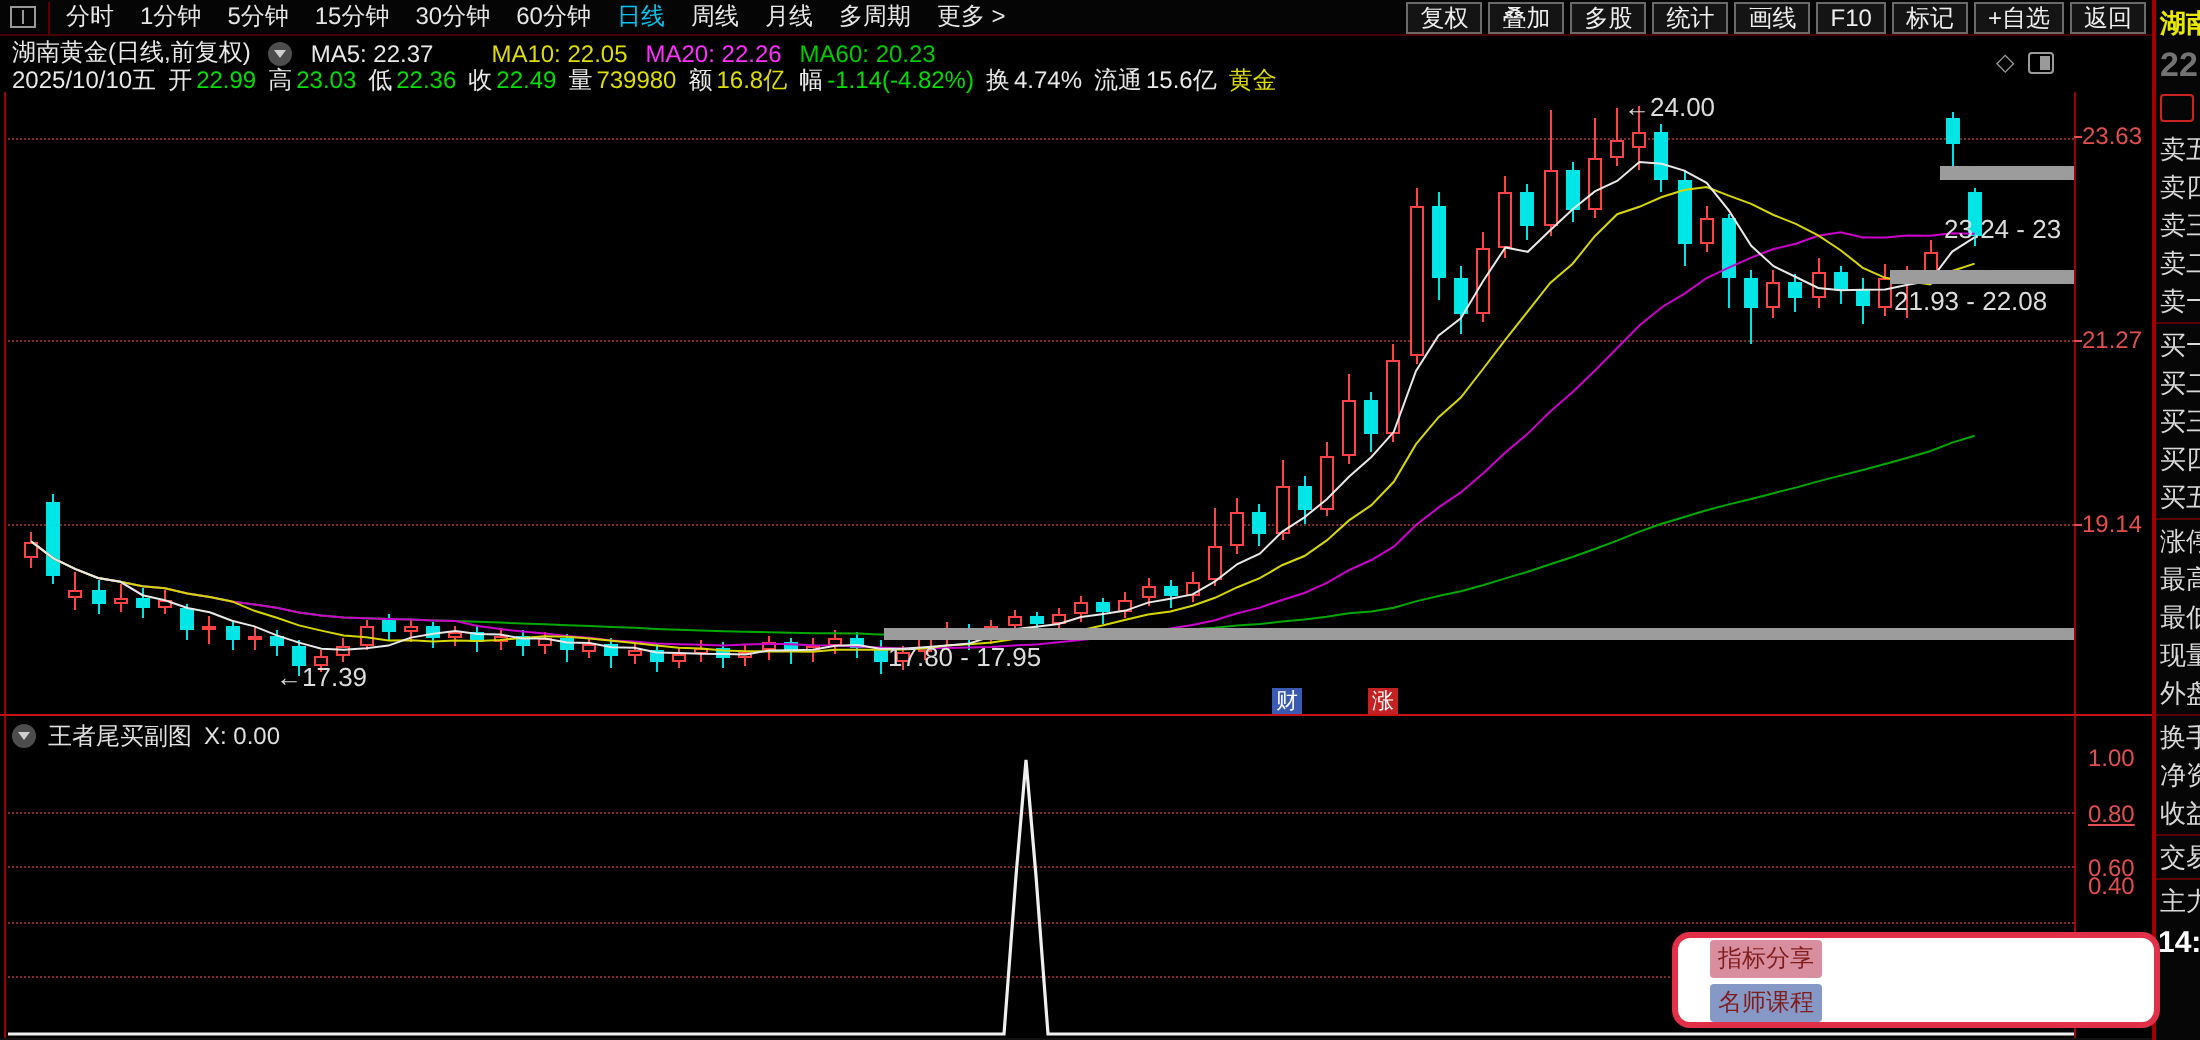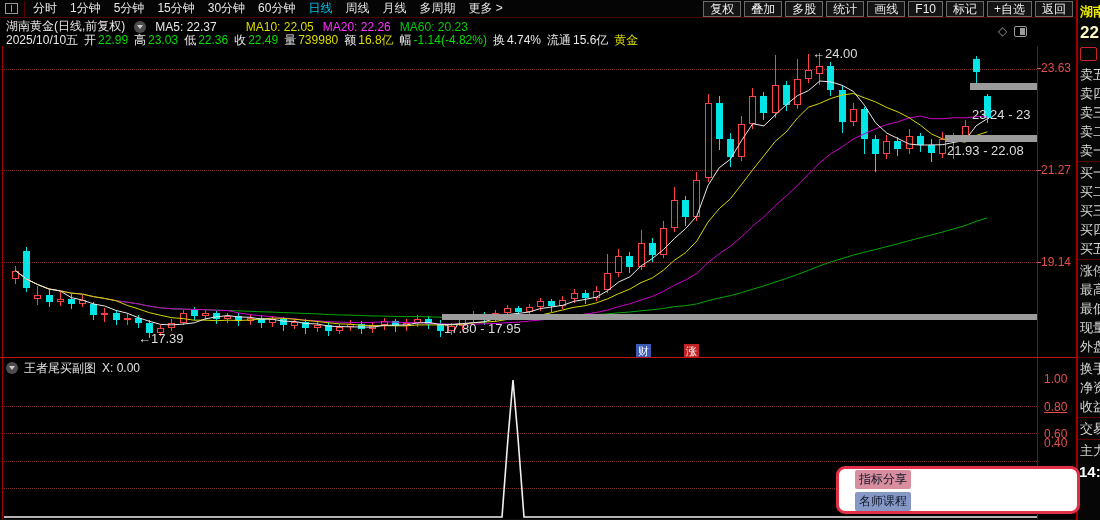--- a/index.html
+++ b/index.html
@@ -37,32 +37,32 @@
   .axis-label{position:absolute;color:#e34f4f;font-size:12px;white-space:nowrap;}
   .axis-tick{position:absolute;width:4px;height:1px;background:#e34f4f;}
   
   #main-sub-divider{position:absolute;left:0;top:357px;width:1076px;height:1px;background:#c51212;}
   #subhdr{position:absolute;left:6px;top:361px;height:14px;display:flex;align-items:center;gap:6px;font-size:12px;color:#e0e0e0;white-space:nowrap;}
   #subchart{position:absolute;left:4px;top:378px;width:1033px;height:141px;overflow:hidden;}
   #sub-bottom{position:absolute;left:0;top:519px;width:1100px;height:1px;background:#111;}
   
   #rpanel{position:absolute;left:1076px;top:0;width:24px;height:520px;background:#060606;border-left:2px solid #a00000;overflow:hidden;z-index:10;}
   .rp-name{color:#e8e800;font-size:13px;font-weight:bold;margin:3px 0 2px 2px;white-space:nowrap;}
-  .rp-price{color:#fef9c3;font-size:17px;font-weight:bold;margin:2px 0 4px 2px;white-space:nowrap;}
+  .rp-price{color:#737373;font-size:17px;font-weight:bold;margin:2px 0 4px 2px;white-space:nowrap;}
   .rp-btn{width:17px;height:14px;border:1px solid #c22;border-radius:2px;margin:2px 0 4px 2px;}
   .rp-row{color:#d8d8d8;font-size:13px;height:19px;line-height:19px;margin-left:2px;white-space:nowrap;}
   .rp-div{height:1px;background:#5a0000;margin:1px 0;}
   .rp-time{color:#fff;font-size:15px;font-weight:bold;margin:3px 0 0 1px;white-space:nowrap;}
   
   #watermark{position:absolute;left:836px;top:466px;width:244px;height:48px;background:#fff;border:3px solid #e23048;border-radius:9px;z-index:50;display:flex;align-items:center;padding:2px 4px 2px 10px;}
   .wm-left{display:flex;flex-direction:column;align-items:center;}
   .wm-title{color:#e75b7e;font-size:22px;font-weight:bold;letter-spacing:3px;line-height:23px;white-space:nowrap;}
   .wm-url{color:#d02f2f;font-size:13px;font-weight:bold;font-family:"Liberation Serif",serif;letter-spacing:1px;line-height:15px;white-space:nowrap;}
   .wm-badges{margin-left:6px;display:flex;flex-direction:column;gap:3px;}
-  .wm-badge{font-size:12px;color:#0f172a;padding:1px 4px;border-radius:2px;white-space:nowrap;text-align:center;}
+  .wm-badge{font-size:12px;color:#7f1d1d;padding:1px 4px;border-radius:2px;white-space:nowrap;text-align:center;}
   svg{position:absolute;left:0;top:0;}
 </style>
 </head>
 <body>
 
 <div id="app">
 
   <div id="toolbar">
     <span class="win-icon">
         <i></i>

